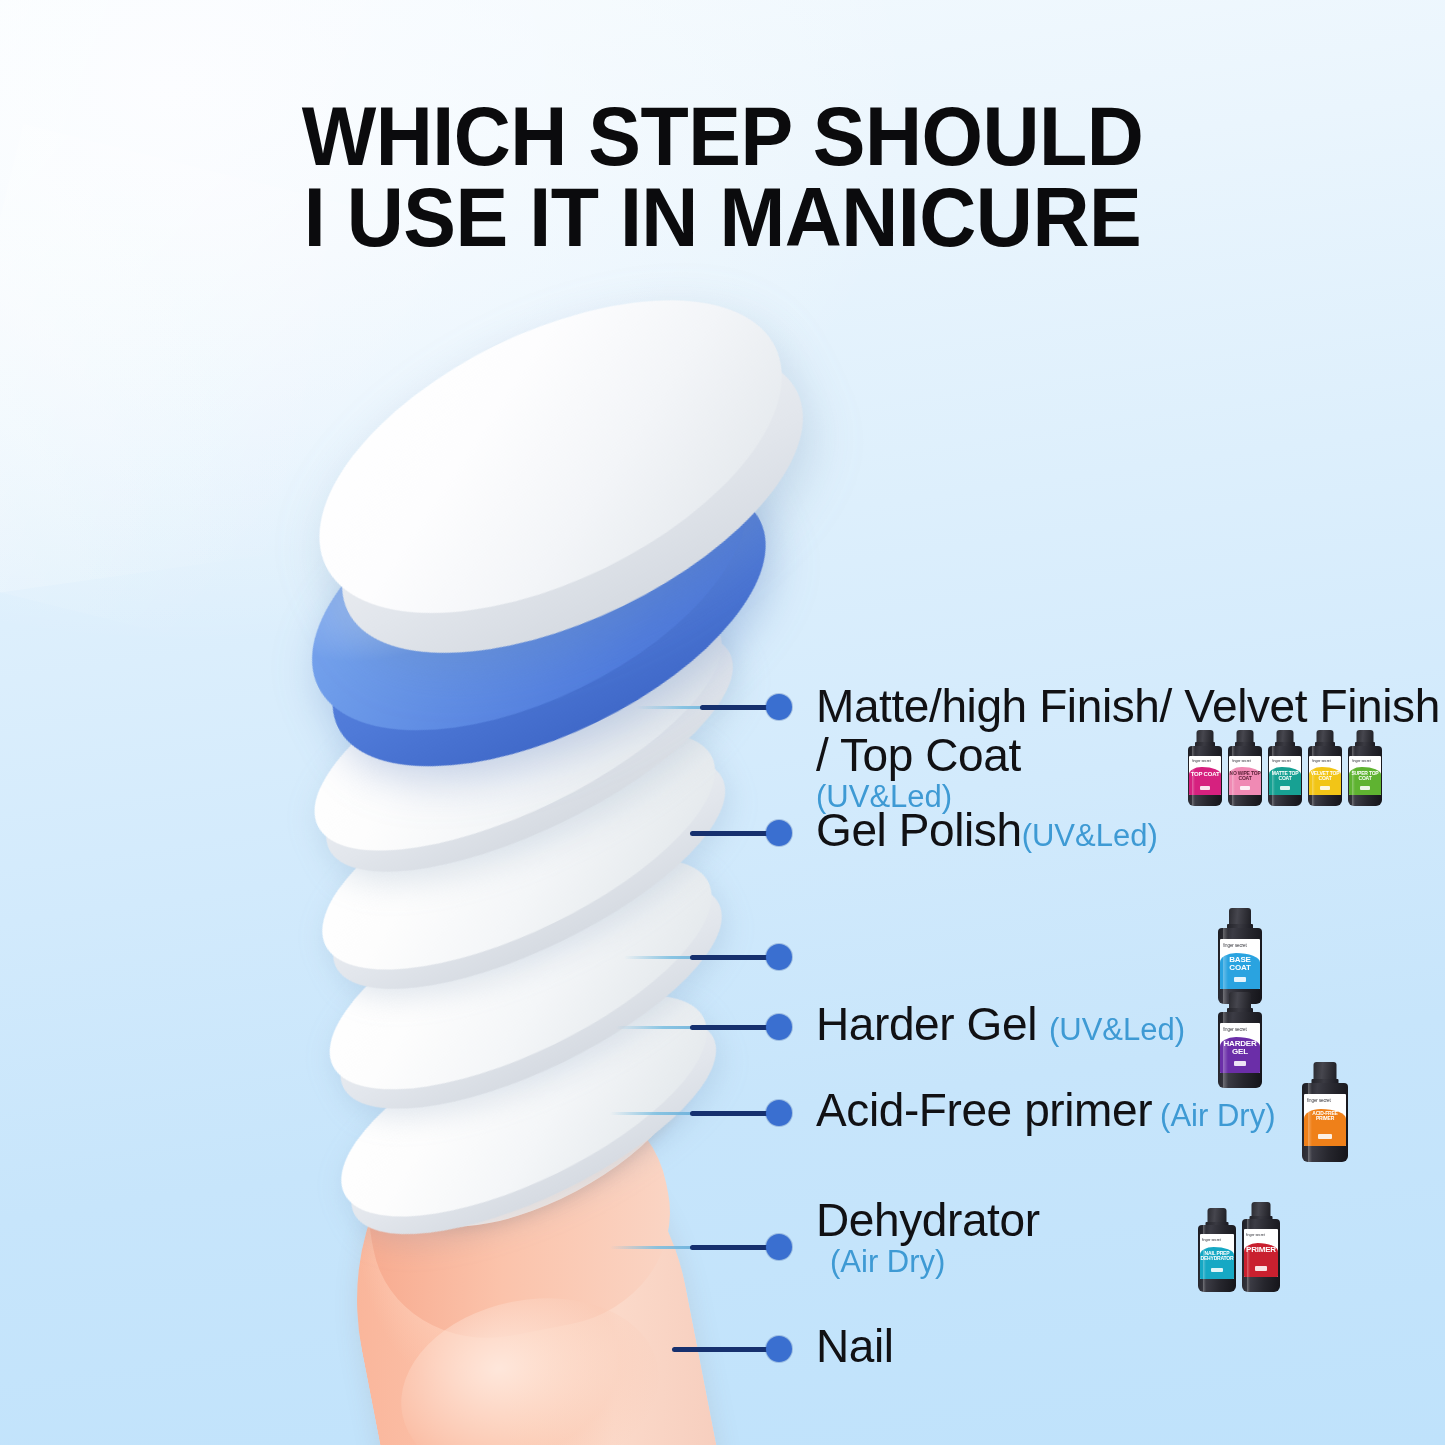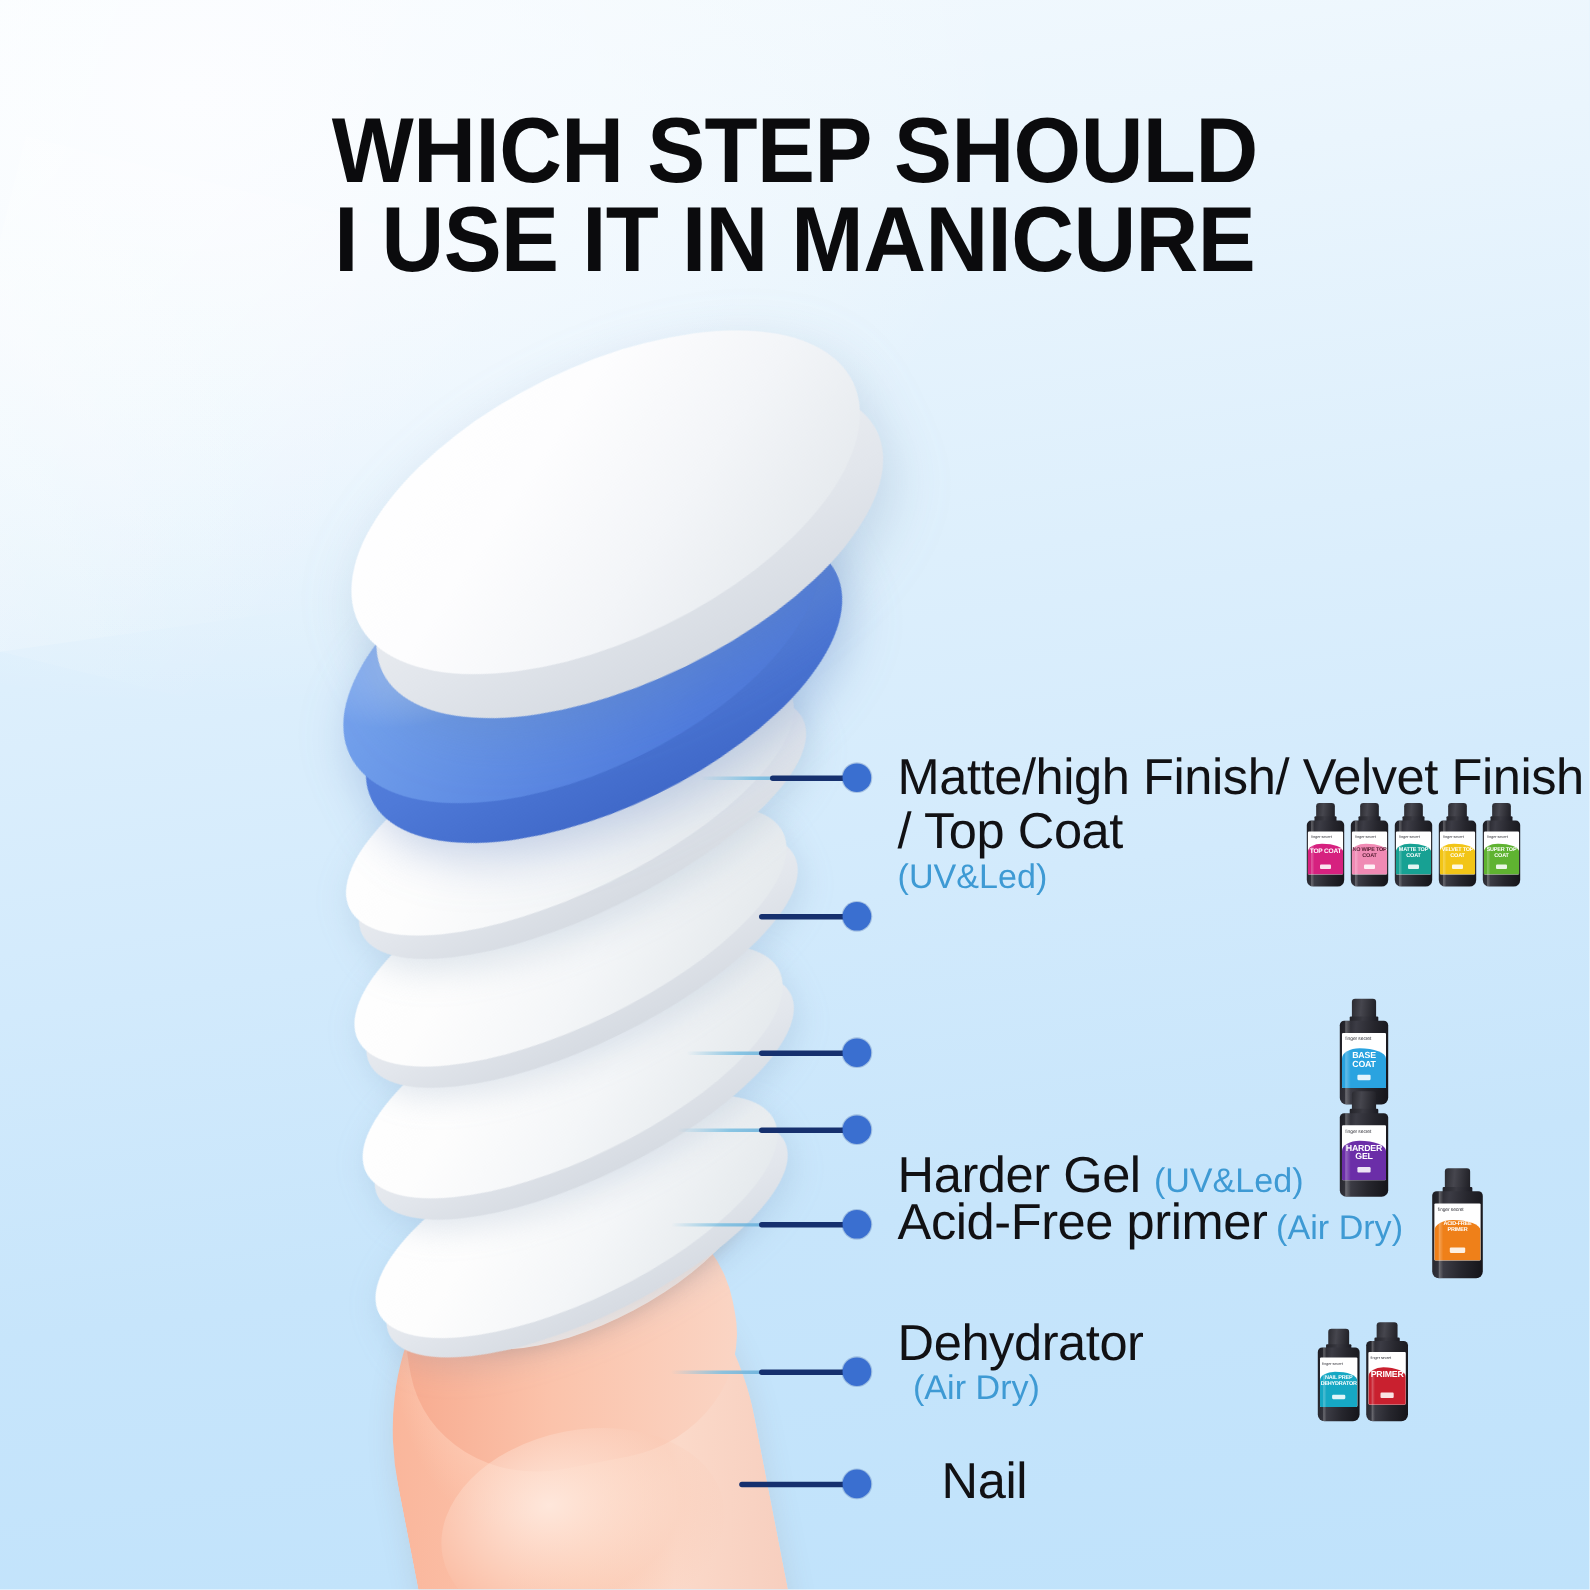--- a/index.html
+++ b/index.html
@@ -269,35 +269,38 @@
   <div class="dot" style="left:766px; top:1234px;"></div>
 
   <div class="leader" style="left:672px; top:1347px; width:110px;"></div>
   <div class="dot" style="left:766px; top:1336px;"></div>
 
   <div class="label two-line" style="left:816px; top:682px;">
     <span class="name">Matte/high Finish/ Velvet Finish</span>
     <span class="name">/ Top Coat</span><span class="note">(UV&amp;Led)</span>
   </div>
 
-
-
-  <div class="label" style="left:816px; top:1000px;margin-top:44px;">
+  <div class="label" style="left:816px; top:806px;">
+    <span class="name">Gel Polish</span><span class="note">(UV&amp;Led)</span>
+  </div>
+
+
+  <div class="label" style="left:816px; top:1000px;">
     <span class="name">Harder Gel</span><span class="note" style="margin-left:12px;">(UV&amp;Led)</span>
   </div>
 
   <div class="label" style="left:816px; top:1086px;">
     <span class="name">Acid-Free primer</span><span class="note" style="margin-left:8px;">(Air Dry)</span>
   </div>
 
   <div class="label two-line" style="left:816px; top:1196px;">
     <span class="name">Dehydrator</span><span class="note" style="margin-left:14px;">(Air Dry)</span>
   </div>
 
-  <div class="label" style="left:856px; top:1322px;">
+  <div class="label" style="left:816px; top:1322px;">
     <span class="name">Nail</span>
   </div>
 
   <div class="bottle-group" style="left:1188px; top:730px; gap:6px;">
 
     <div class="bottle" style="width:34px; height:76px;">
       <div class="cap" style="width:17px; height:13px;"></div>
       <div class="neck" style="top:12px; width:20px; height:6px;"></div>
       <div class="body" style="height:60px;">
         <div class="lbl" style="top:16%; height:66%;">

